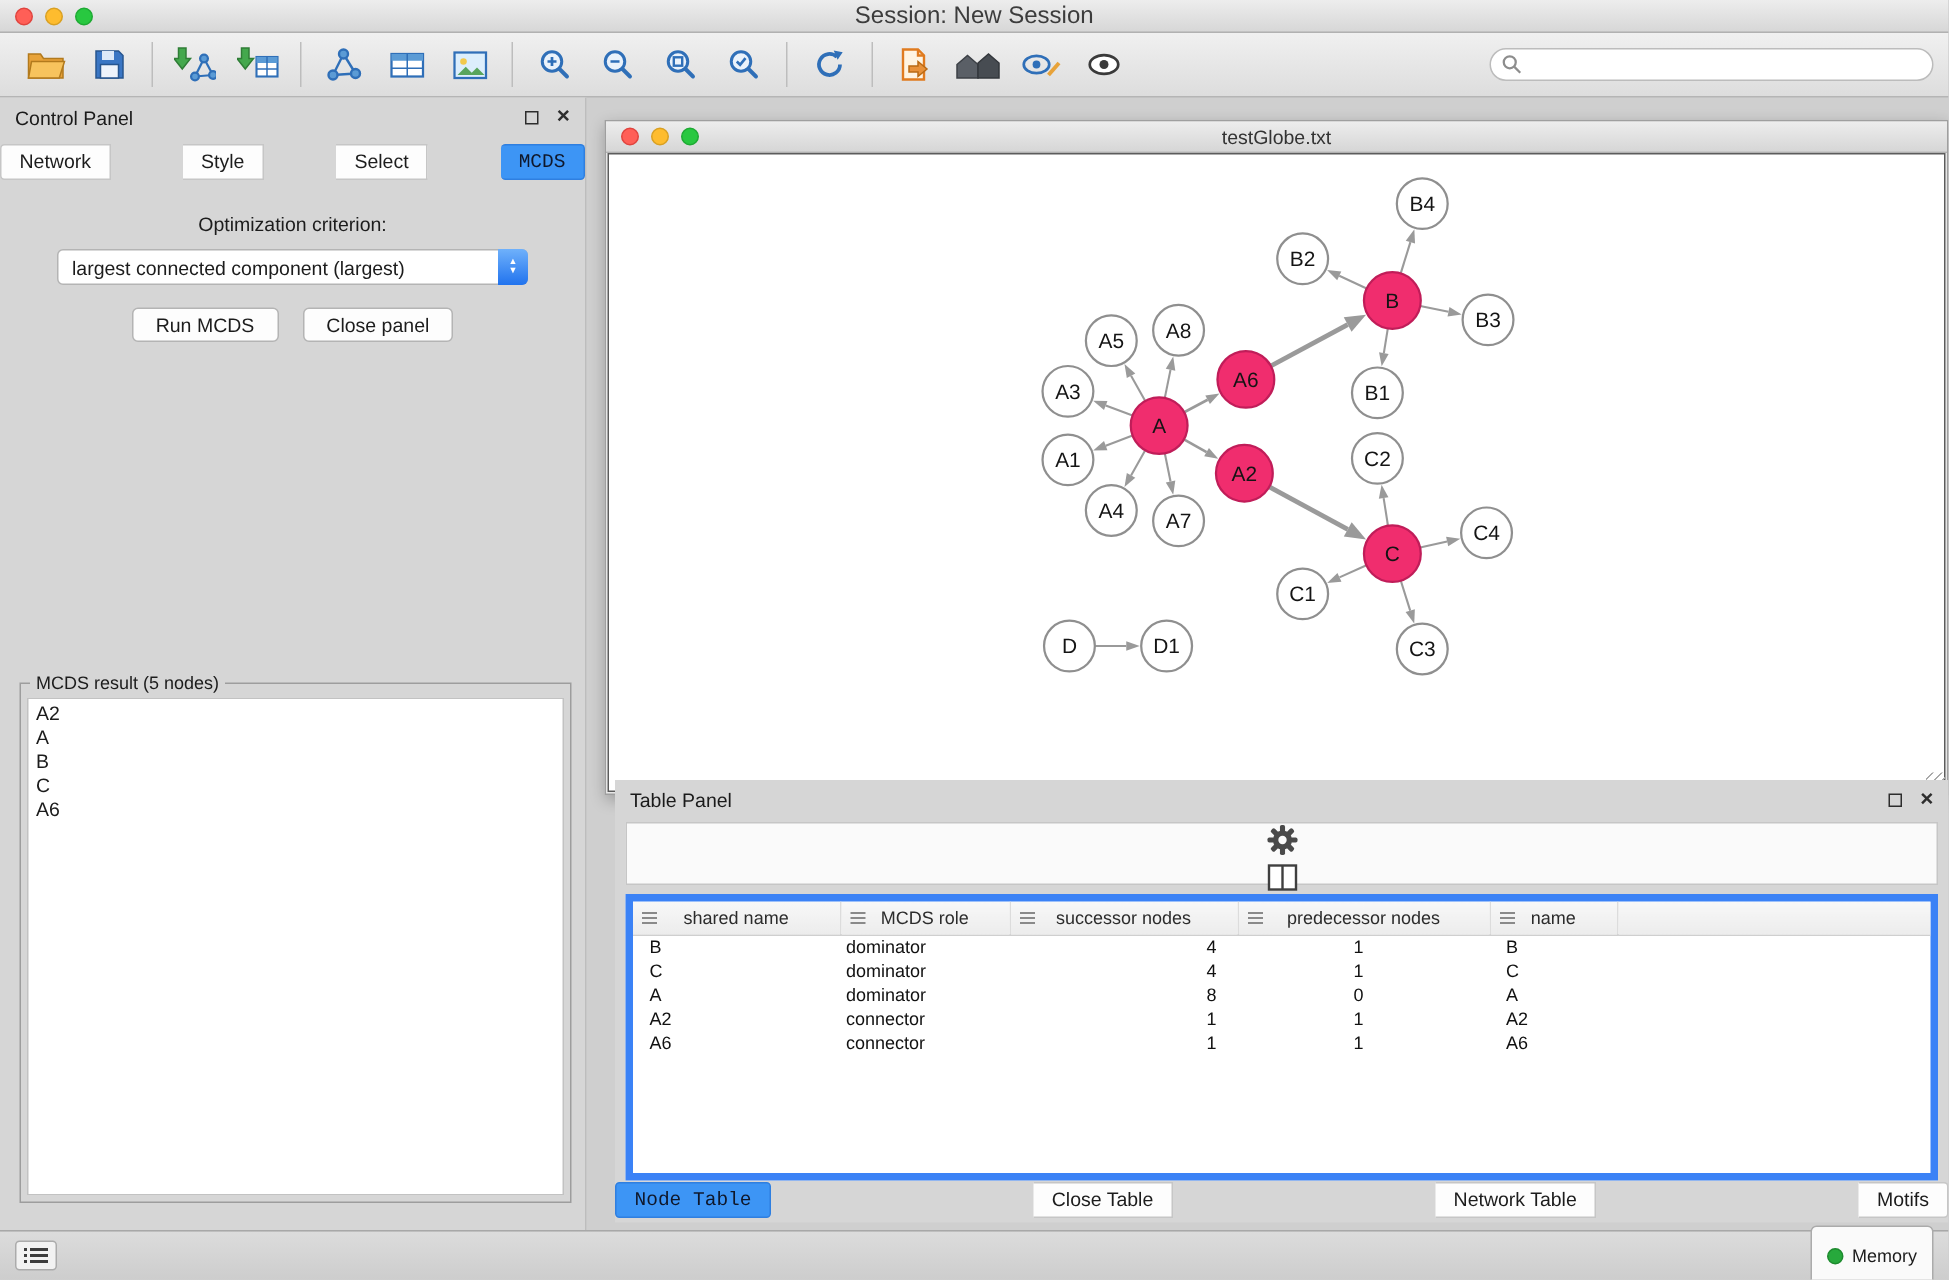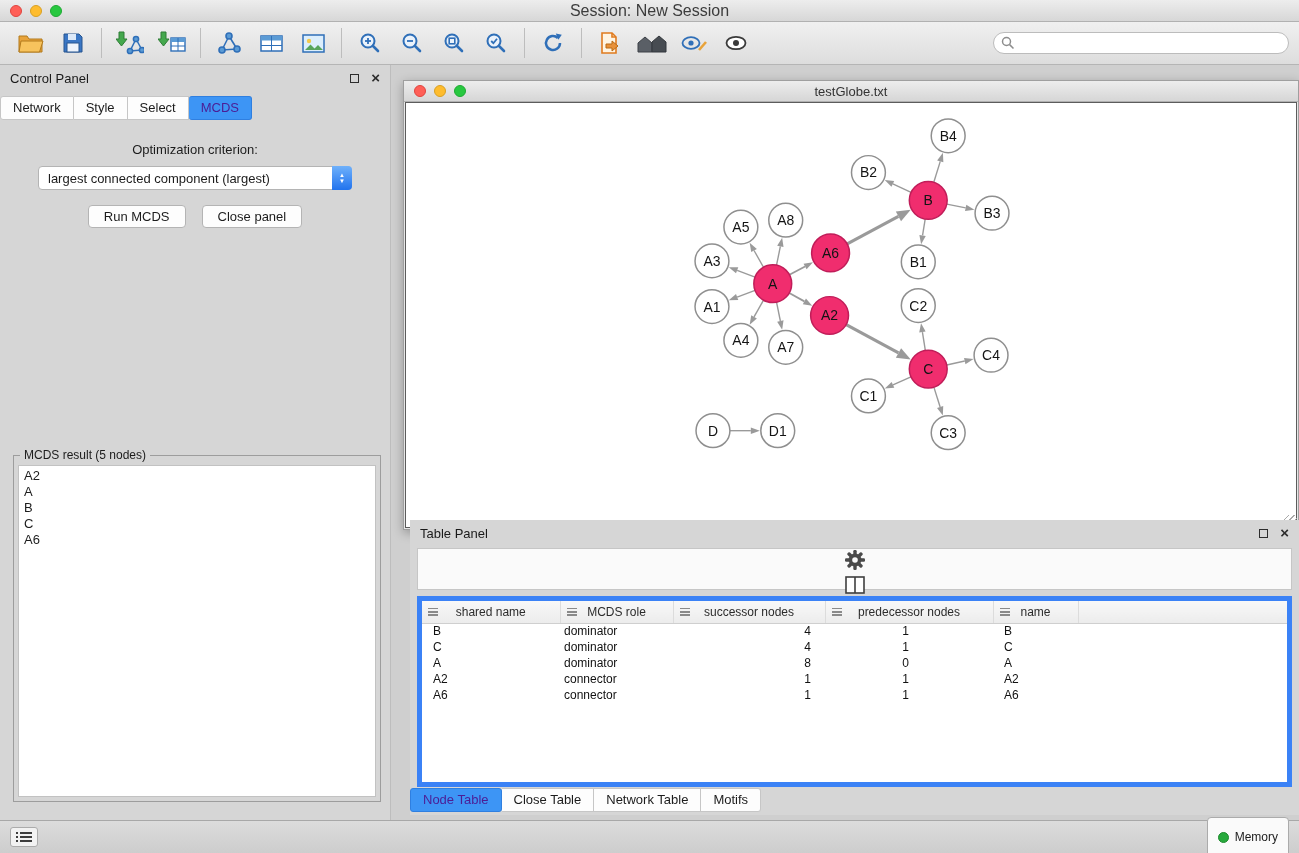--- a/index.html
+++ b/index.html
@@ -26,26 +26,26 @@
   .search-input { width:296px; height:22px; border-radius:11px; border:1px solid #bcbcbc;
     background:#fff; padding:0 10px 0 26px; font-size:12px; outline:none; font-family:"Liberation Sans",sans-serif; }
   .search-glass { position:absolute; left:8px; top:4px; }
 
   
   .panel-header { height:26px; display:flex; align-items:center; padding:0 10px; font-size:13px; color:#1a1a1a; }
   .panel-header .spacer { flex:1; }
   .float-box { width:9px; height:9px; border:1.4px solid #2d2d2d; margin-right:12px; }
   .close-x { font-size:15px; font-weight:bold; color:#2d2d2d; line-height:12px; }
 
-  .seg-tabs { display:flex; justify-content:flex-start; }
+  .seg-tabs { display:flex; justify-content:space-between; }
   .seg-tab { background:#fdfdfd; border:1px solid #c6c6c6; border-left-width:0;
     padding:3px 12px; font-size:13px; color:#1c1c1c; line-height:16px; white-space:nowrap; }
   .seg-tab:first-child { border-left-width:1px; border-radius:3px 0 0 3px; }
   .seg-tab:last-child { border-radius:0 3px 3px 0; }
-  .seg-tab.active { background:#3d95f5; color:#4c1d95; border-color:#2f7fe0; border-radius:3px; }
+  .seg-tab.active { background:#3d95f5; color:#0f172a; border-color:#2f7fe0; border-radius:3px;font-family:Liberation Mono, monospace; }
 
   
   .control-panel { position:absolute; left:0; top:65px; width:391px; height:755px;
     background:#d6d6d6; border-right:1px solid #bdbdbd; }
   .cp-tabs { margin-top:5px; }
   .opt-label { text-align:center; margin-top:22px; font-size:13px; }
   .combo { margin:9px auto 0; width:314px; height:24px; background:#fff;
     border:1px solid #b4b4b4; border-radius:4px; display:flex; align-items:center; position:relative; }
   .combo-text { flex:1; font-size:13px; padding-left:9px; white-space:nowrap; overflow:hidden; }
   .combo-stepper { width:20px; height:24px; margin:-1px -1px -1px 0; border-radius:0 4px 4px 0;

